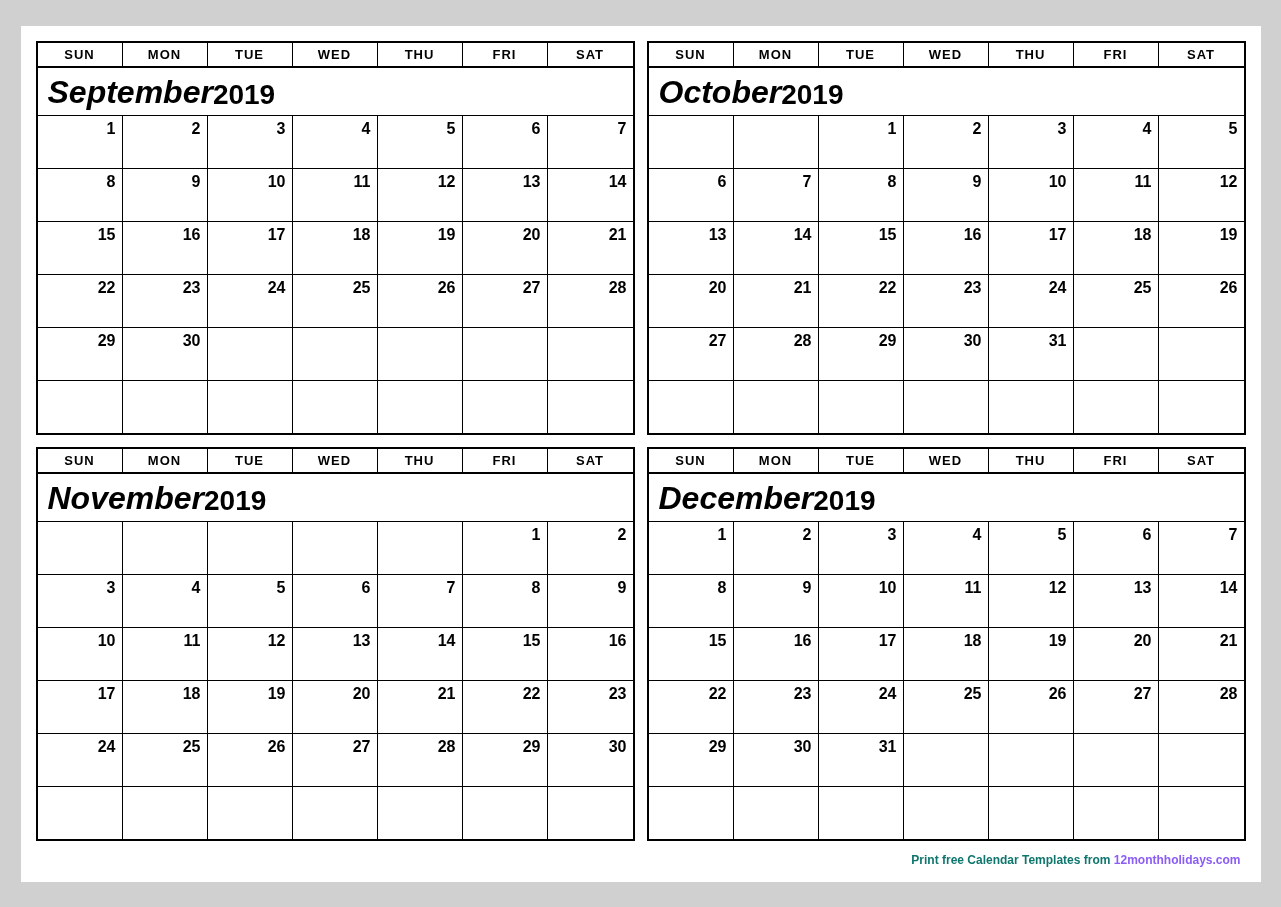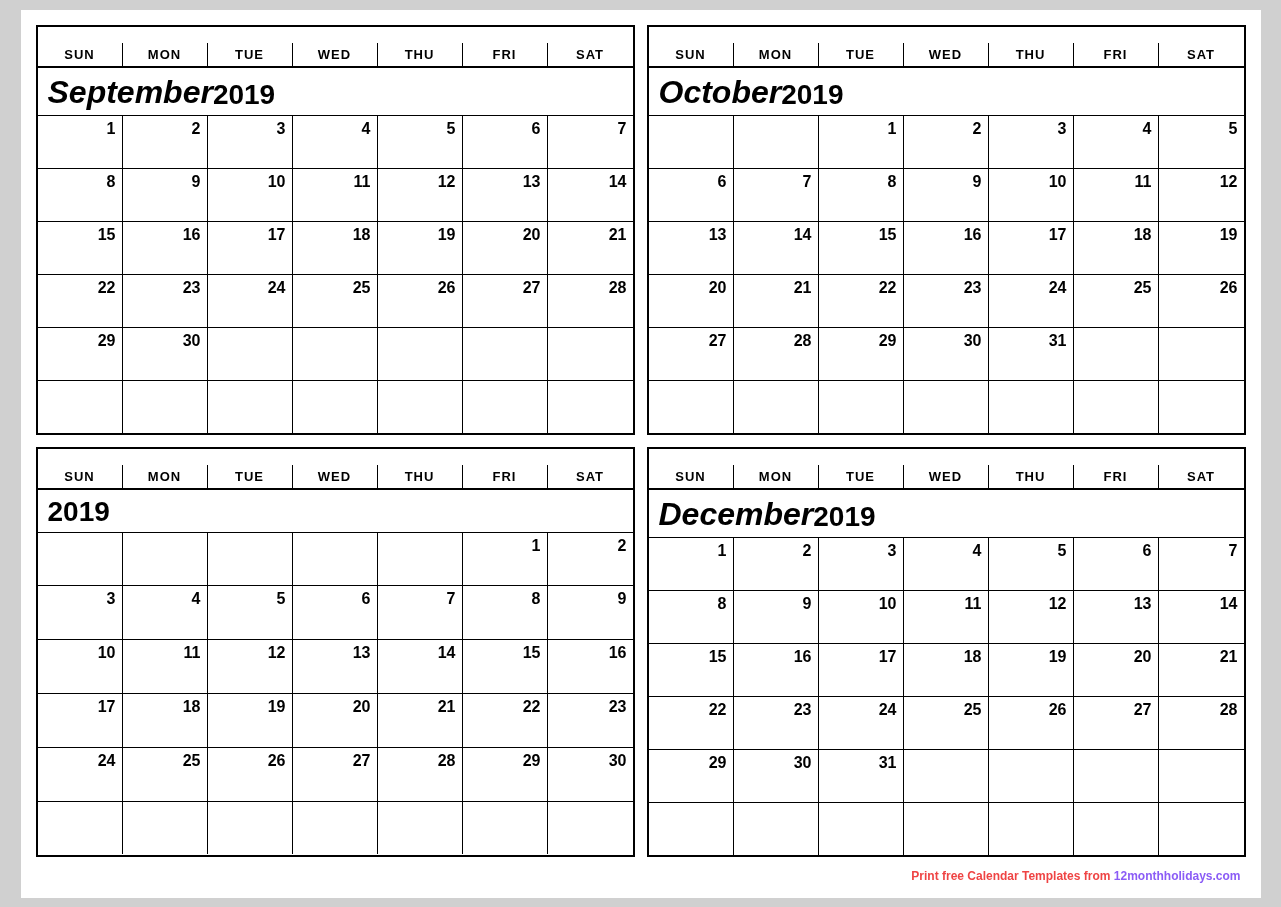--- a/index.html
+++ b/index.html
@@ -22,21 +22,20 @@
     }
     .calendar {
       border: 2px solid black;
       display: flex;
       flex-direction: column;
     }
     .days-header {
       display: grid;
       grid-template-columns: repeat(7, 1fr);
       border-bottom: 2px solid black;
-      margin-top: 16px;
     }
     .day-name {
       text-align: center;
       font-size: 13px;
       font-weight: bold;
       padding: 4px 2px;
       border-right: 1px solid black;
       letter-spacing: 1px;
     }
     .day-name:last-child { border-right: none; }
@@ -86,21 +85,21 @@
     }
     .footer {
       grid-column: 1 / 3;
       text-align: right;
       font-size: 12px;
       color: #333;
       padding-right: 5px;
     }
     .footer span {
       font-weight: bold;
-      color: #ef4444;
+      color: #0f766e;
     }
   </style>
 </head>
 <body>
 
 <div class="page">
 
   <div class="calendar">
       <div class="days-header">
         <div class="day-name">SUN</div>
@@ -247,20 +246,21 @@
       <div class="days-header">
         <div class="day-name">SUN</div>
         <div class="day-name">MON</div>
         <div class="day-name">TUE</div>
         <div class="day-name">WED</div>
         <div class="day-name">THU</div>
         <div class="day-name">FRI</div>
         <div class="day-name">SAT</div>
       </div>
       <div class="month-header">
+        <span class="month-name">November</span>
         <span class="year">2019</span>
       </div>
       <div class="calendar-grid">
         <div class="calendar-row">
           <div class="calendar-cell empty"></div>
           <div class="calendar-cell empty"></div>
           <div class="calendar-cell empty"></div>
           <div class="calendar-cell empty"></div>
           <div class="calendar-cell empty"></div>
           <div class="calendar-cell">1</div>

